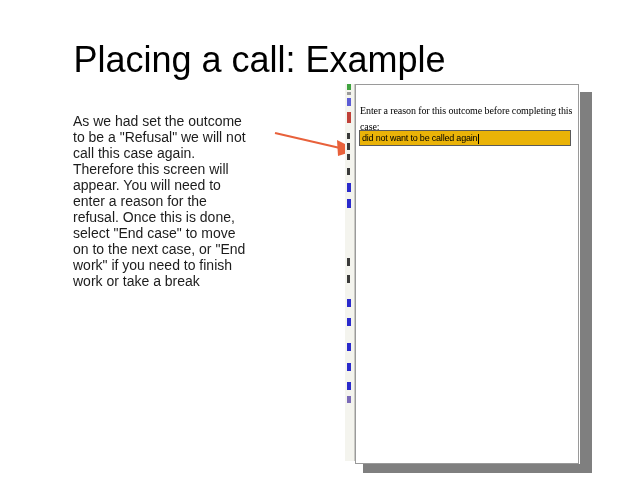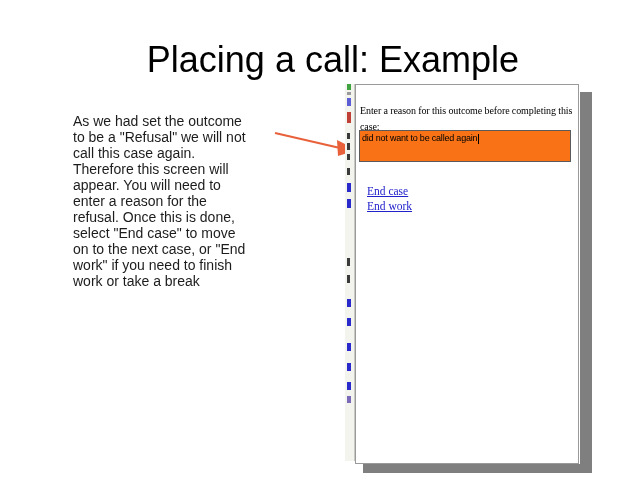--- a/index.html
+++ b/index.html
@@ -9,21 +9,21 @@
     width: 640px; height: 480px;
     background: #ffffff;
     overflow: hidden;
     font-family: "Liberation Sans", sans-serif;
   }
 
   
   .slide-title {
     position: absolute;
     left: 0; top: 42px; width: 519px;
-    text-align: right;
+    text-align: center;
     font-family: "Liberation Sans", sans-serif;
     font-size: 36px;
     line-height: 36px;
     color: #000000;
     white-space: pre;
   }
 
   
   .body-text {
     position: absolute;
@@ -80,22 +80,22 @@
     font-family: "Liberation Serif", serif;
     font-size: 10px;
     line-height: 16px;
     letter-spacing: -0.1px;
     color: #000000;
     white-space: pre;
   }
   .reason-input {
     position: absolute;
     left: 3px; top: 45px;
-    width: 212px; height: 32px;
-    background: #f97316;
+    width: 212px; height: 16px;
+    background: #eab308;
     border: 1px solid #5a5a5a;
     font-family: "Liberation Sans", sans-serif;
     font-size: 9px;
     letter-spacing: -0.2px;
     line-height: 14px;
     color: #000000;
     padding-left: 2px;
     white-space: nowrap;
     overflow: hidden;
   }
@@ -163,17 +163,13 @@
 <div class="shadow-bottom" style="background:#7F7F7F;"></div>
 
 <div class="shot-panel">
   <div class="shot-prompt">Enter a reason for this outcome before completing this
 case:</div>
 
   <div class="reason-input">
     <span>did not want to be called again</span><span class="caret"></span>
   </div>
 
-  <div class="shot-links">
-    <a class="shot-link" style="color:#2222CC;">End case</a>
-    <a class="shot-link" style="color:#2222CC;">End work</a>
-  </div>
 </div>
 
 </body></html>

